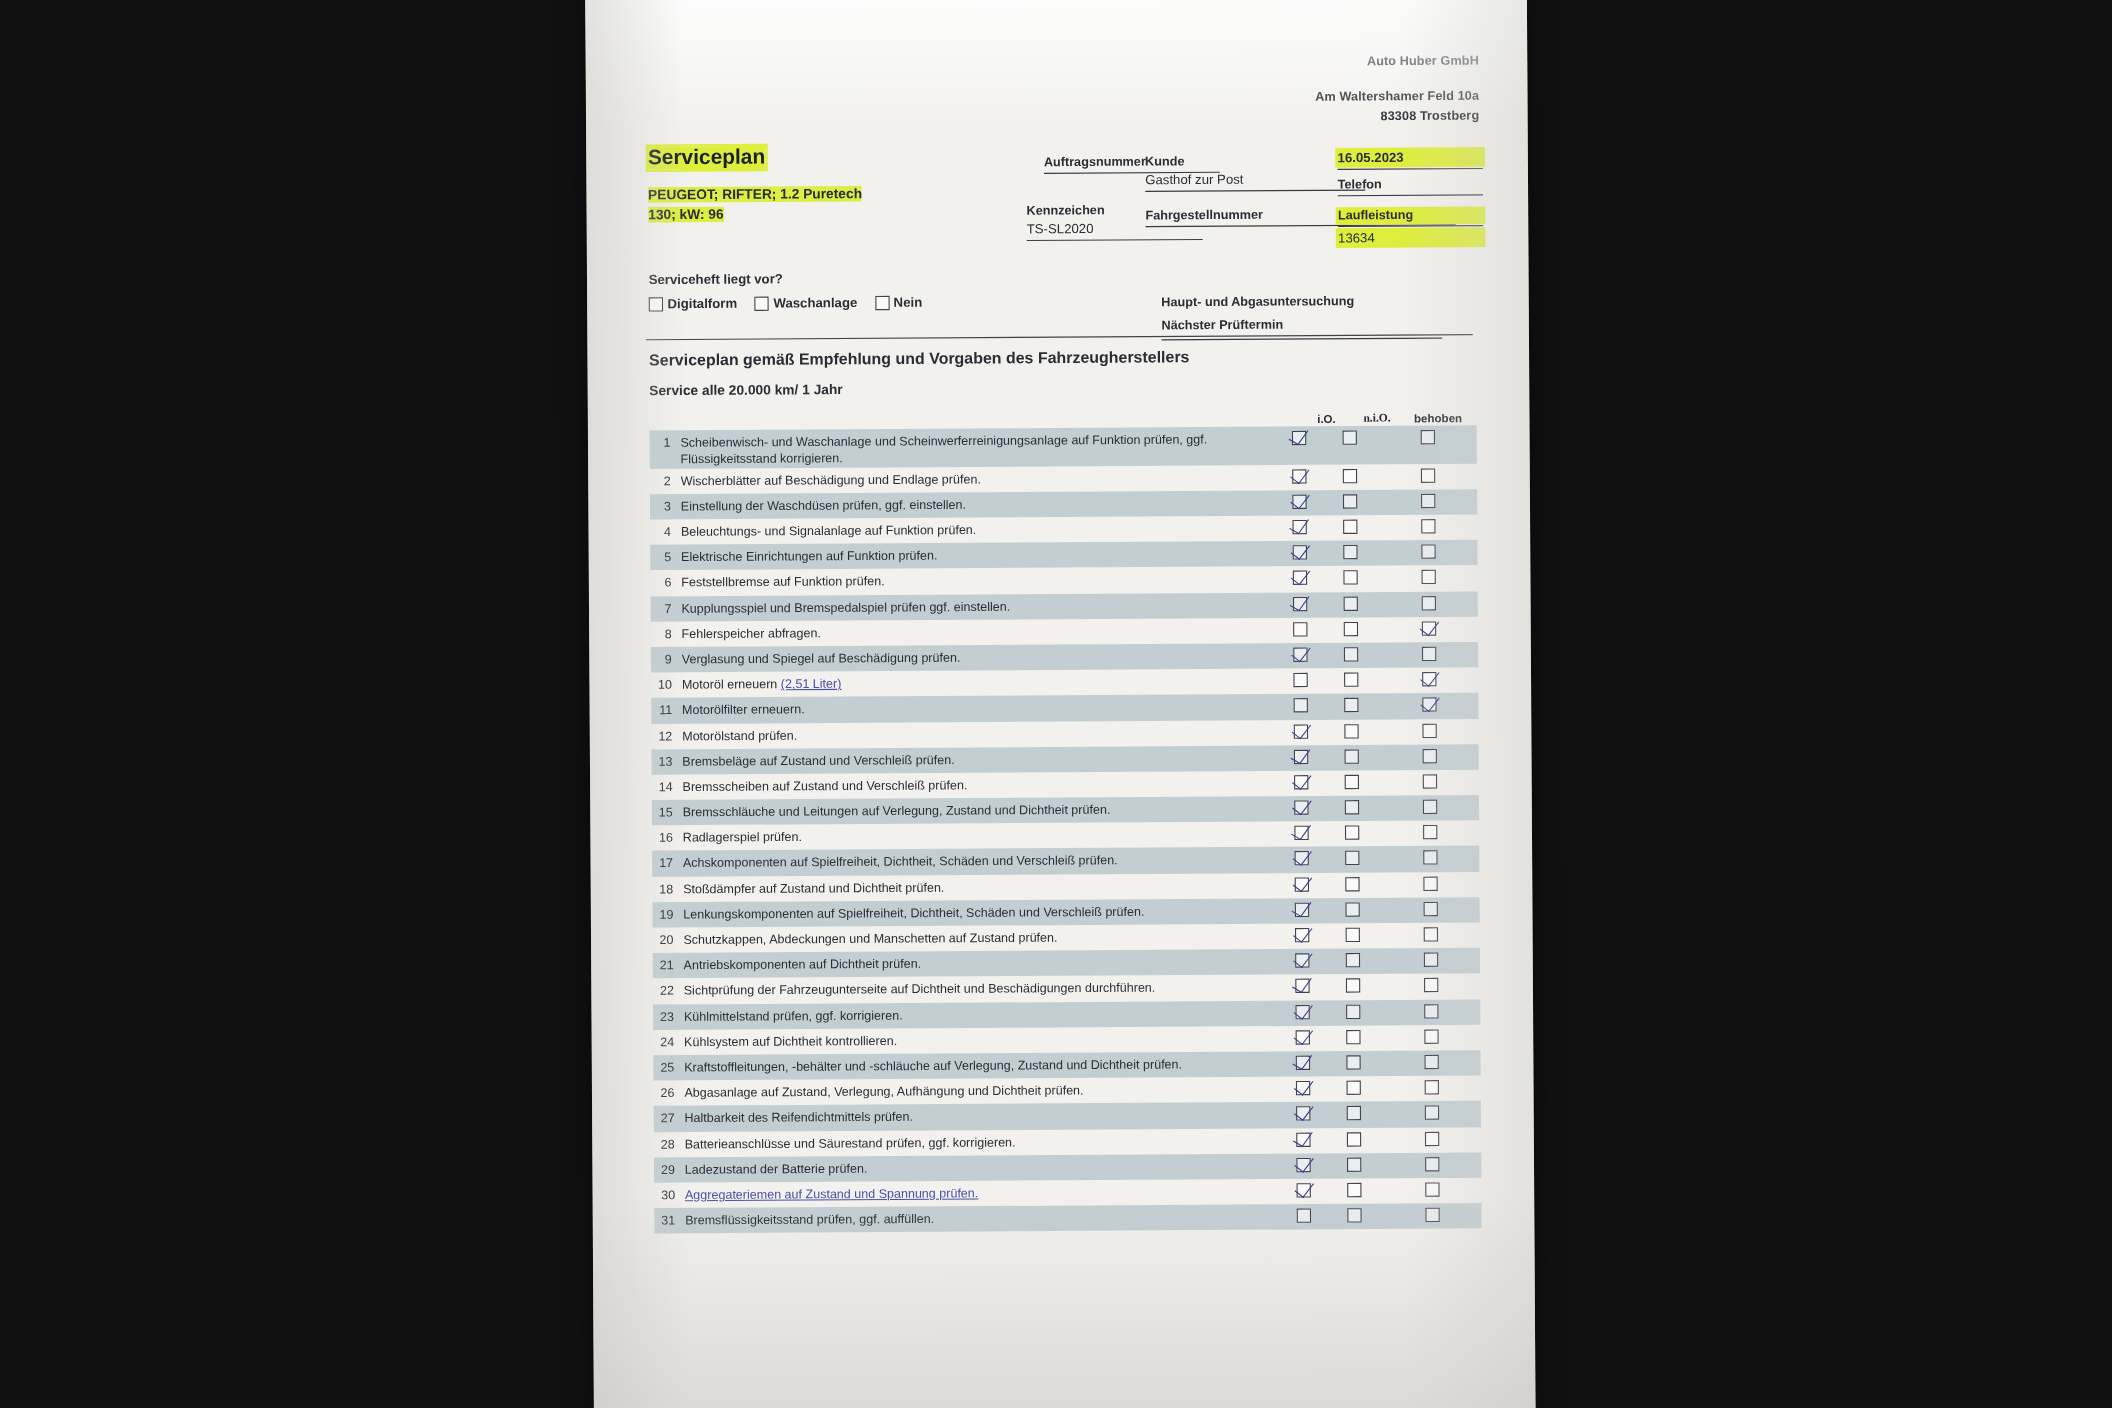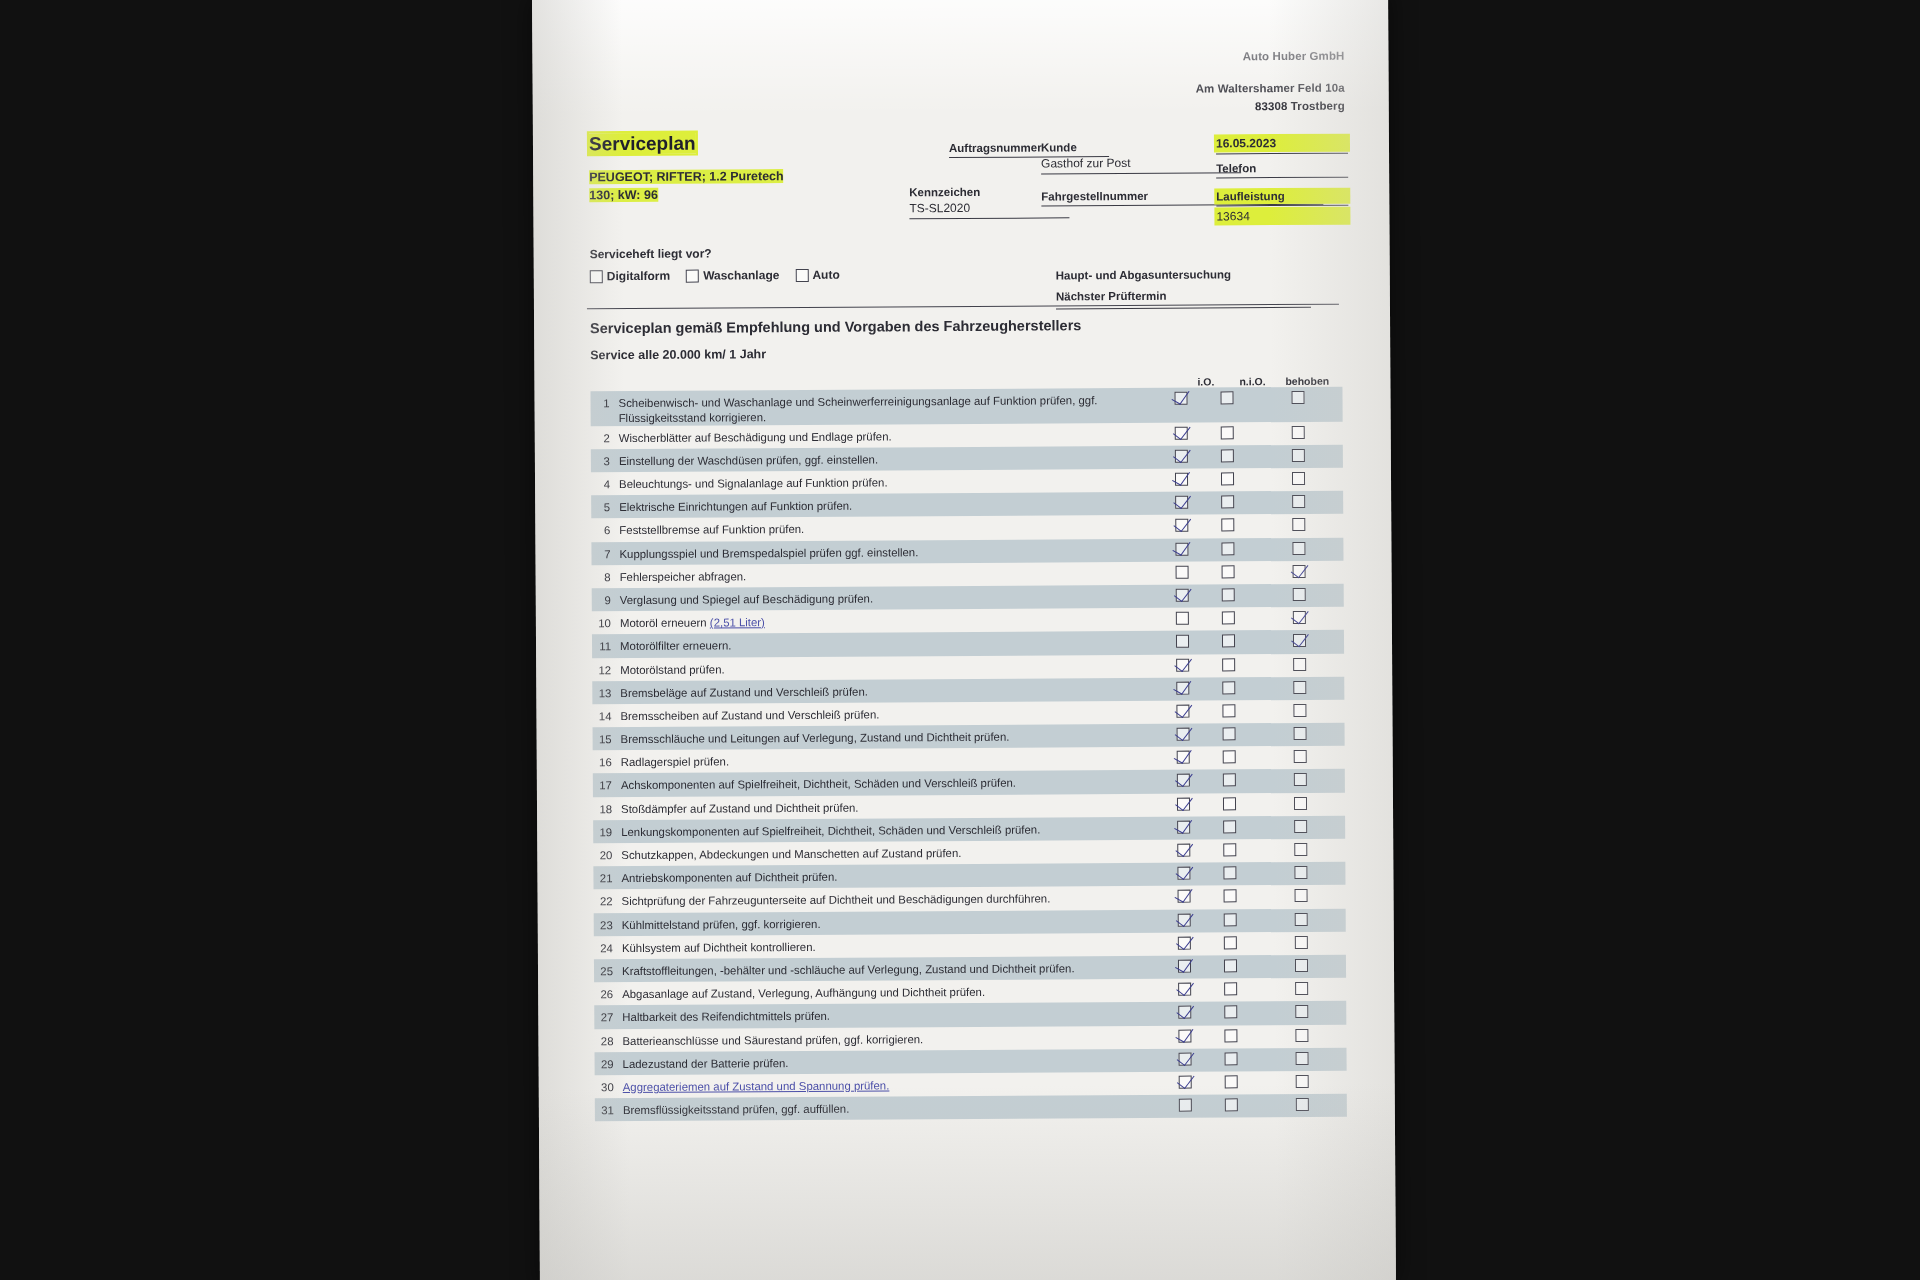--- a/index.html
+++ b/index.html
@@ -167,21 +167,21 @@
   
   .col-heads {
     position: absolute;
     left: 641px; top: 383px;
     width: 170px;
     font-size: 10.5px;
     font-weight: bold;
     display: flex;
   }
   .col-heads span:nth-child(1) { width: 42px; margin-left: 22px; }
-  .col-heads span:nth-child(2) { width: 46px; }
+  .col-heads span:nth-child(2) { width: 46px; font-family: Liberation Serif, serif; }
   .col-heads span:nth-child(3) { width: 60px; }
 
   .list {
     position: absolute;
     left: 56px; top: 395px;
     width: 752px;
   }
   .row {
     position: relative;
     display: flex;
@@ -262,21 +262,21 @@
         <span class="hl-soft">PEUGEOT; RIFTER; 1.2 Puretech</span><br>
         <span class="hl-soft">130; kW: 96</span>
       </div>
 
       <div class="field" style="left:416px; top:148px; width:160px;">
         <span class="lab">Auftragsnummer</span>
         <span class="rule"></span>
         <span class="val"></span>
       </div>
 
-      <div class="field" style="left:376px; top:192px; width:160px;">
+      <div class="field" style="left:400px; top:192px; width:160px;">
         <span class="lab">Kennzeichen</span>
         <span class="val">TS-SL2020</span>
         <span class="rule"></span>
       </div>
 
       <div class="field" style="left:508px; top:148px; width:200px;">
         <span class="lab">Kunde</span>
         <span class="val">Gasthof zur Post</span>
         <span class="rule"></span>
       </div>
@@ -306,21 +306,21 @@
       <div class="serviceheft">
         <div>Serviceheft liegt vor?</div>
         <div class="chkline">
           <span class="box"></span>
           <span>Digitalform</span>
           <span class="gap"></span>
           <span class="box"></span>
           <span>Waschanlage</span>
           <span class="gap"></span>
           <span class="box"></span>
-          <span>Auto</span>
+          <span>Nein</span>
         </div>
       </div>
 
       <div class="hu-block">
         <div>Haupt- und Abgasuntersuchung</div>
         <div>Nächster Prüftermin</div>
         <div class="hu-rule"></div>
       </div>
 
       <div class="hdr-rule"></div>

